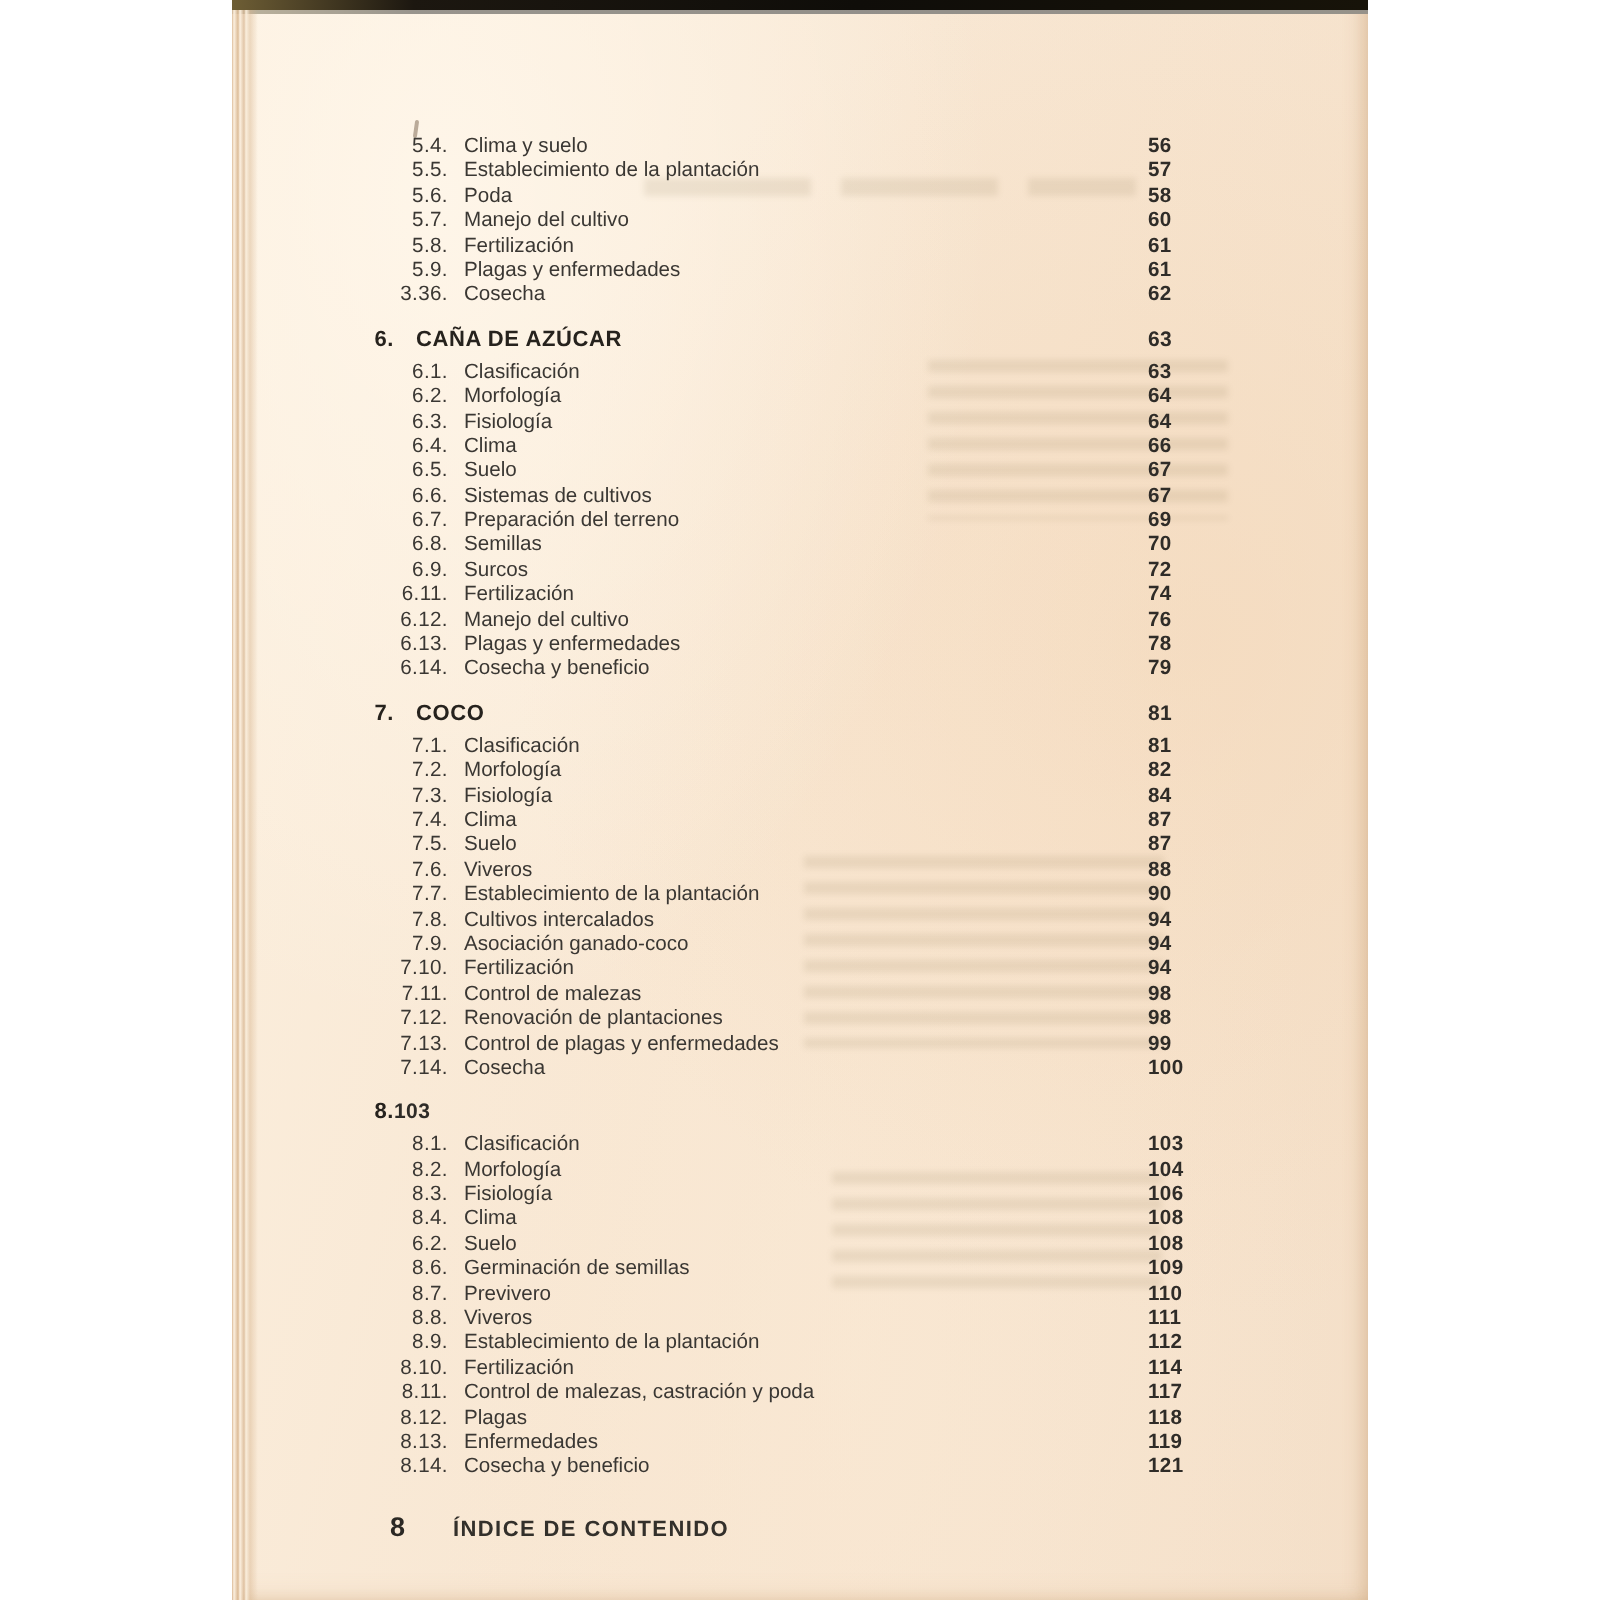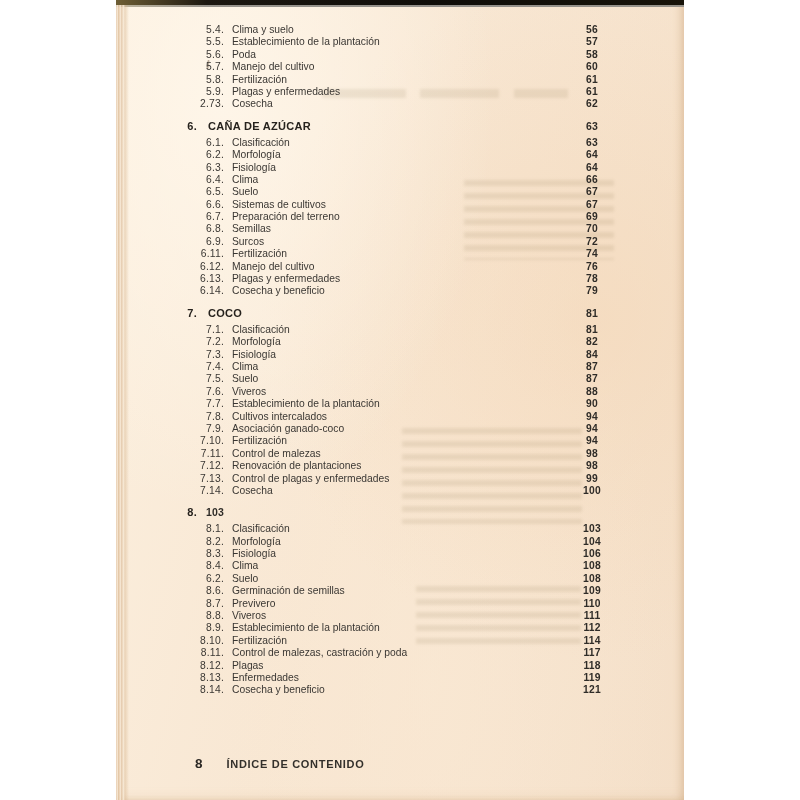--- a/index.html
+++ b/index.html
@@ -49,35 +49,35 @@
       rgba(125,105,65,.9) 40% 72%, transparent 72% 78%,
       rgba(125,105,65,.9) 78% 100%);
     height:9px;
   }
   .speck {
     position:absolute; width:2px; height:9px; border-radius:1px;
     background:rgba(120,98,76,.5); transform:rotate(8deg);
   }
   
   .content {
-    position:absolute; left:0; top:0; width:494px; padding-top:24px;
+    position:absolute; left:0; top:0; width:494px; padding-top:68px;
     color:#3a3733;
   }
   .row { display:flex; align-items:baseline; }
   .item-row { height:12.4px; line-height:12.4px; font-size:10.3px; }
   .item-row .num  { width:108px; text-align:right; letter-spacing:.2px; }
   .item-row .label{ flex:1; margin-left:8px; white-space:nowrap; }
   .header-row {
     height:14px; line-height:14px; margin-top:8px; margin-bottom:4px;
     font-size:11px; font-weight:bold; color:#26221d; letter-spacing:.3px;
   }
   .header-row .hnum   { width:81px; text-align:right; }
   .header-row .htitle { flex:1; margin-left:11px; white-space:nowrap; }
   .pg {
-    font-weight:bold; color:#2f2c28; text-align:center; min-width:36px;
+    font-weight:bold; color:#2f2c28; text-align:left; min-width:36px;
     font-size:10.3px; letter-spacing:.2px;
   }
   .header-row .pg { font-size:10.5px; }
   
   .footer {
     position:absolute; left:79px; top:756px;
     display:flex; align-items:baseline; color:#2b2824;
   }
   .footer .folio { font-size:13.5px; font-weight:bold; }
   .footer .running {
@@ -124,21 +124,21 @@
           <span class="num">5.8.</span>
           <span class="label">Fertilización</span>
           <span class="pg">61</span>
         </div>
         <div class="row item-row">
           <span class="num">5.9.</span>
           <span class="label">Plagas y enfermedades</span>
           <span class="pg">61</span>
         </div>
         <div class="row item-row">
-          <span class="num">2.73.</span>
+          <span class="num">3.36.</span>
           <span class="label">Cosecha</span>
           <span class="pg">62</span>
         </div>
         <div class="row header-row">
           <span class="hnum">6.</span>
           <span class="htitle">CAÑA DE AZÚCAR</span>
           <span class="pg">63</span>
         </div>
         <div class="row item-row">
           <span class="num">6.1.</span>

